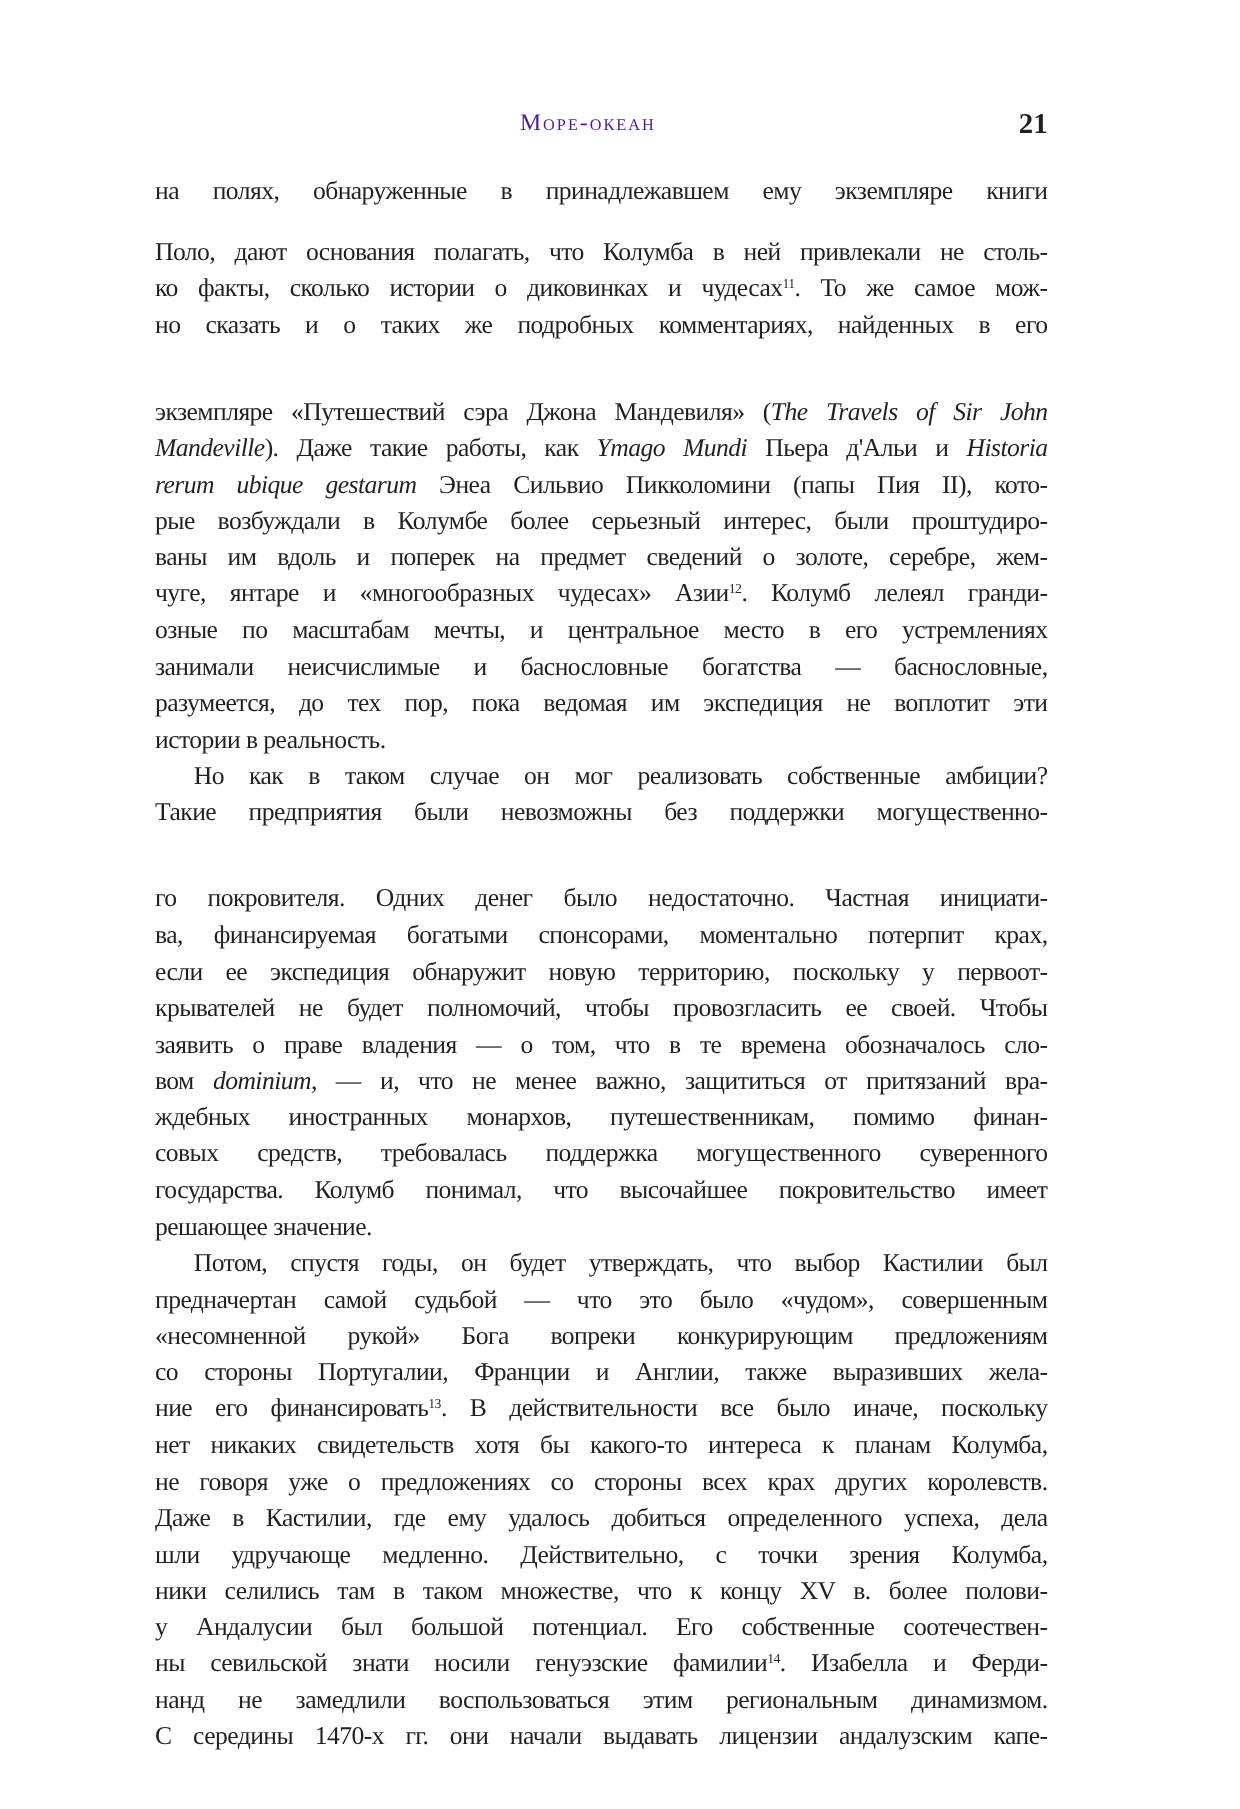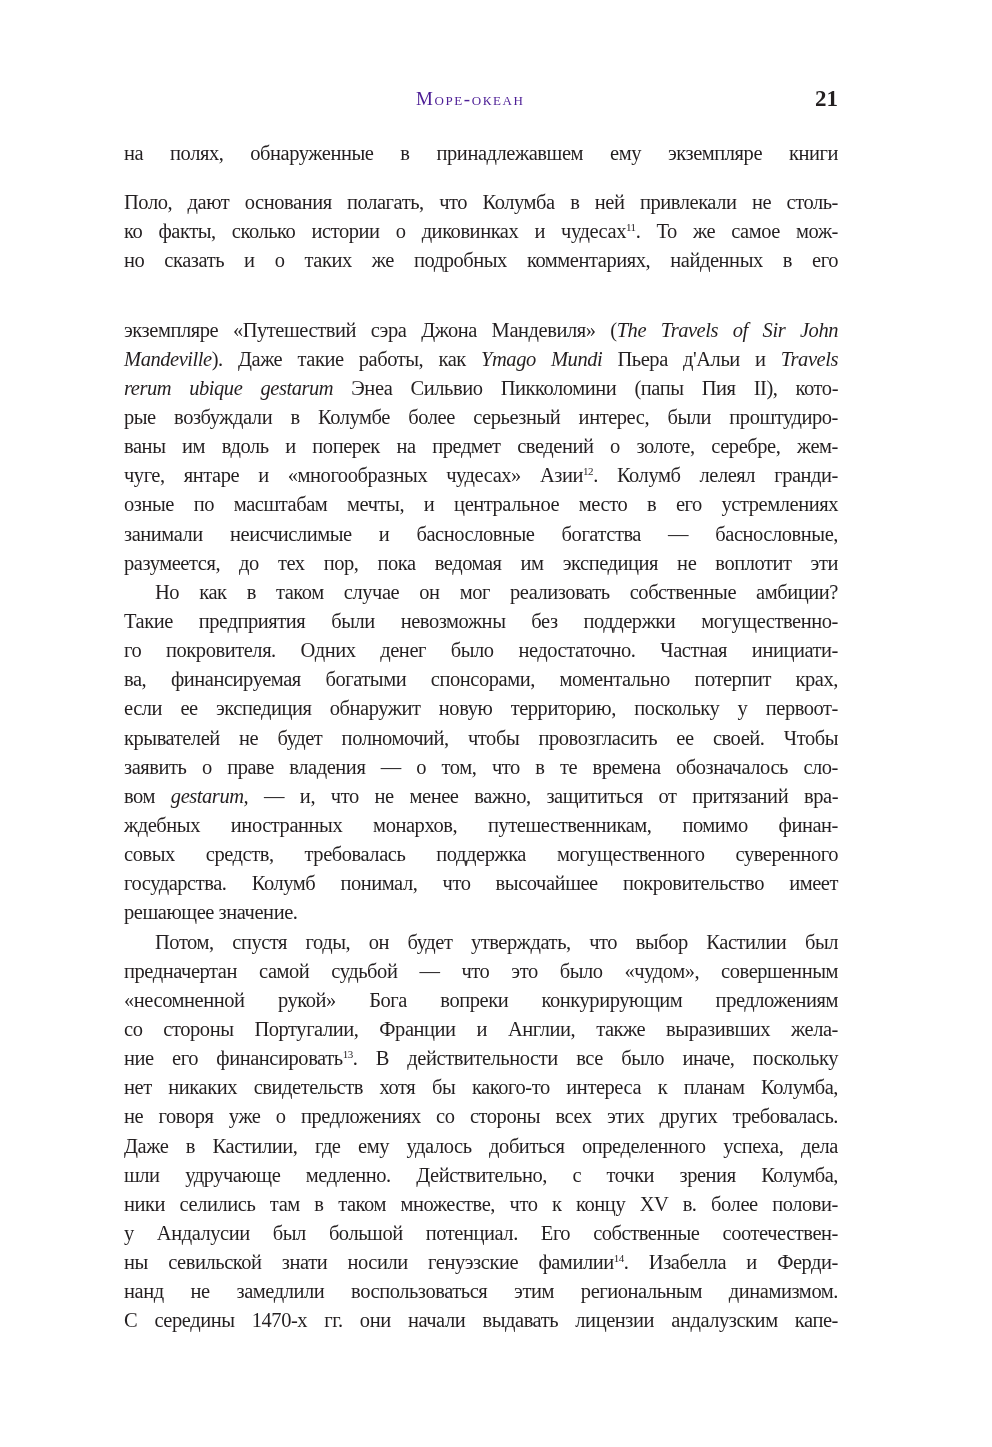--- a/index.html
+++ b/index.html
@@ -86,21 +86,21 @@
       <div class="line">
         <span class="line-inner" style="display: block; word-spacing: 0px;"><span>ко факты, сколько истории о диковинках и чудесах</span><sup>11</sup><span>. То же самое мож-</span></span>
       </div>
       <div class="line">
         <span class="line-inner" style="display: block; word-spacing: 0px;"><span>но сказать и о таких же подробных комментариях, найденных в его</span></span>
       </div>
       <div class="line">
         <span class="line-inner" style="display: block; word-spacing: 0px; margin-top: 40px;"><span>экземпляре «Путешествий сэра Джона Мандевиля» (</span><i>The Travels of Sir John</i></span>
       </div>
       <div class="line">
-        <span class="line-inner" style="display: block; word-spacing: 0px;"><i>Mandeville</i><span>). Даже такие работы, как </span><i>Ymago Mundi</i><span> Пьера д'Альи и </span><i>Travels</i></span>
+        <span class="line-inner" style="display: block; word-spacing: 0px;"><i>Mandeville</i><span>). Даже такие работы, как </span><i>Ymago Mundi</i><span> Пьера д'Альи и </span><i>Historia</i></span>
       </div>
       <div class="line" style="transform: scaleX(1); width: 714.016px;">
         <span class="line-inner" style="display: block;"><i>rerum ubique gestarum</i><span> Энеа Сильвио Пикколомини (папы Пия II), кото-</span></span>
       </div>
       <div class="line">
         <span class="line-inner" style="display: block; word-spacing: 0px;"><span>рые возбуждали в Колумбе более серьезный интерес, были проштудиро-</span></span>
       </div>
       <div class="line">
         <span class="line-inner" style="display: block; word-spacing: 0px;"><span>ваны им вдоль и поперек на предмет сведений о золоте, серебре, жем-</span></span>
       </div>
@@ -108,46 +108,49 @@
         <span class="line-inner" style="display: block; word-spacing: 0px;"><span>чуге, янтаре и «многообразных чудесах» Азии</span><sup>12</sup><span>. Колумб лелеял гранди-</span></span>
       </div>
       <div class="line">
         <span class="line-inner" style="display: block; word-spacing: 0px;"><span>озные по масштабам мечты, и центральное место в его устремлениях</span></span>
       </div>
       <div class="line">
         <span class="line-inner" style="display: block; word-spacing: 0px;"><span>занимали неисчислимые и баснословные богатства — баснословные,</span></span>
       </div>
       <div class="line">
         <span class="line-inner" style="display: block; word-spacing: 0px;"><span>разумеется, до тех пор, пока ведомая им экспедиция не воплотит эти</span></span>
+      </div>
+      <div class="line last">
+        <span class="line-inner" style="display: block;"><span>истории в реальность.</span></span>
       </div>
     </div>
     <div>
       <div class="line indent">
         <span class="line-inner" style="display: block; word-spacing: 0px;"><span>Но как в таком случае он мог реализовать собственные амбиции?</span></span>
       </div>
       <div class="line">
         <span class="line-inner" style="display: block; word-spacing: 0px;"><span>Такие предприятия были невозможны без поддержки могущественно-</span></span>
       </div>
       <div class="line">
-        <span class="line-inner" style="display: block; word-spacing: 0px;"><span>го покровителя. Одних денег было недостаточно. Частная инициати-</span></span>
+        <span class="line-inner" style="display: block; word-spacing: 0px; margin-top: 40px;"><span>го покровителя. Одних денег было недостаточно. Частная инициати-</span></span>
       </div>
       <div class="line">
         <span class="line-inner" style="display: block; word-spacing: 0px;"><span>ва, финансируемая богатыми спонсорами, моментально потерпит крах,</span></span>
       </div>
       <div class="line">
         <span class="line-inner" style="display: block; word-spacing: 0px;"><span>если ее экспедиция обнаружит новую территорию, поскольку у первоот-</span></span>
       </div>
       <div class="line">
         <span class="line-inner" style="display: block; word-spacing: 0px;"><span>крывателей не будет полномочий, чтобы провозгласить ее своей. Чтобы</span></span>
       </div>
       <div class="line">
         <span class="line-inner" style="display: block; word-spacing: 0px;"><span>заявить о праве владения — о том, что в те времена обозначалось сло-</span></span>
       </div>
       <div class="line" style="transform: scaleX(1); width: 714.016px;">
-        <span class="line-inner" style="display: block;"><span>вом </span><i>gestarum,</i><span> — и, что не менее важно, защититься от притязаний вра-</span></span>
+        <span class="line-inner" style="display: block;"><span>вом </span><i>dominium,</i><span> — и, что не менее важно, защититься от притязаний вра-</span></span>
       </div>
       <div class="line">
         <span class="line-inner" style="display: block; word-spacing: 0px;"><span>ждебных иностранных монархов, путешественникам, помимо финан-</span></span>
       </div>
       <div class="line">
         <span class="line-inner" style="display: block; word-spacing: 0px;"><span>совых средств, требовалась поддержка могущественного суверенного</span></span>
       </div>
       <div class="line">
         <span class="line-inner" style="display: block; word-spacing: 0px;"><span>государства. Колумб понимал, что высочайшее покровительство имеет</span></span>
       </div>
@@ -168,21 +171,21 @@
       <div class="line">
         <span class="line-inner" style="display: block; word-spacing: 0px;"><span>со стороны Португалии, Франции и Англии, также выразивших жела-</span></span>
       </div>
       <div class="line">
         <span class="line-inner" style="display: block; word-spacing: 0px;"><span>ние его финансировать</span><sup>13</sup><span>. В действительности все было иначе, поскольку</span></span>
       </div>
       <div class="line">
         <span class="line-inner" style="display: block; word-spacing: 0px;"><span>нет никаких свидетельств хотя бы какого-то интереса к планам Колумба,</span></span>
       </div>
       <div class="line">
-        <span class="line-inner" style="display: block; word-spacing: 0px;"><span>не говоря уже о предложениях со стороны всех этих других требовалась.</span></span>
+        <span class="line-inner" style="display: block; word-spacing: 0px;"><span>не говоря уже о предложениях со стороны всех крах других королевств.</span></span>
       </div>
       <div class="line">
         <span class="line-inner" style="display: block; word-spacing: 0px;"><span>Даже в Кастилии, где ему удалось добиться определенного успеха, дела</span></span>
       </div>
       <div class="line">
         <span class="line-inner" style="display: block; word-spacing: 0px;"><span>шли удручающе медленно. Действительно, с точки зрения Колумба,</span></span>
       </div>
       <div class="line">
         <span class="line-inner" style="display: block; word-spacing: 0px;"><span>ники селились там в таком множестве, что к концу XV в. более полови-</span></span>
       </div>

